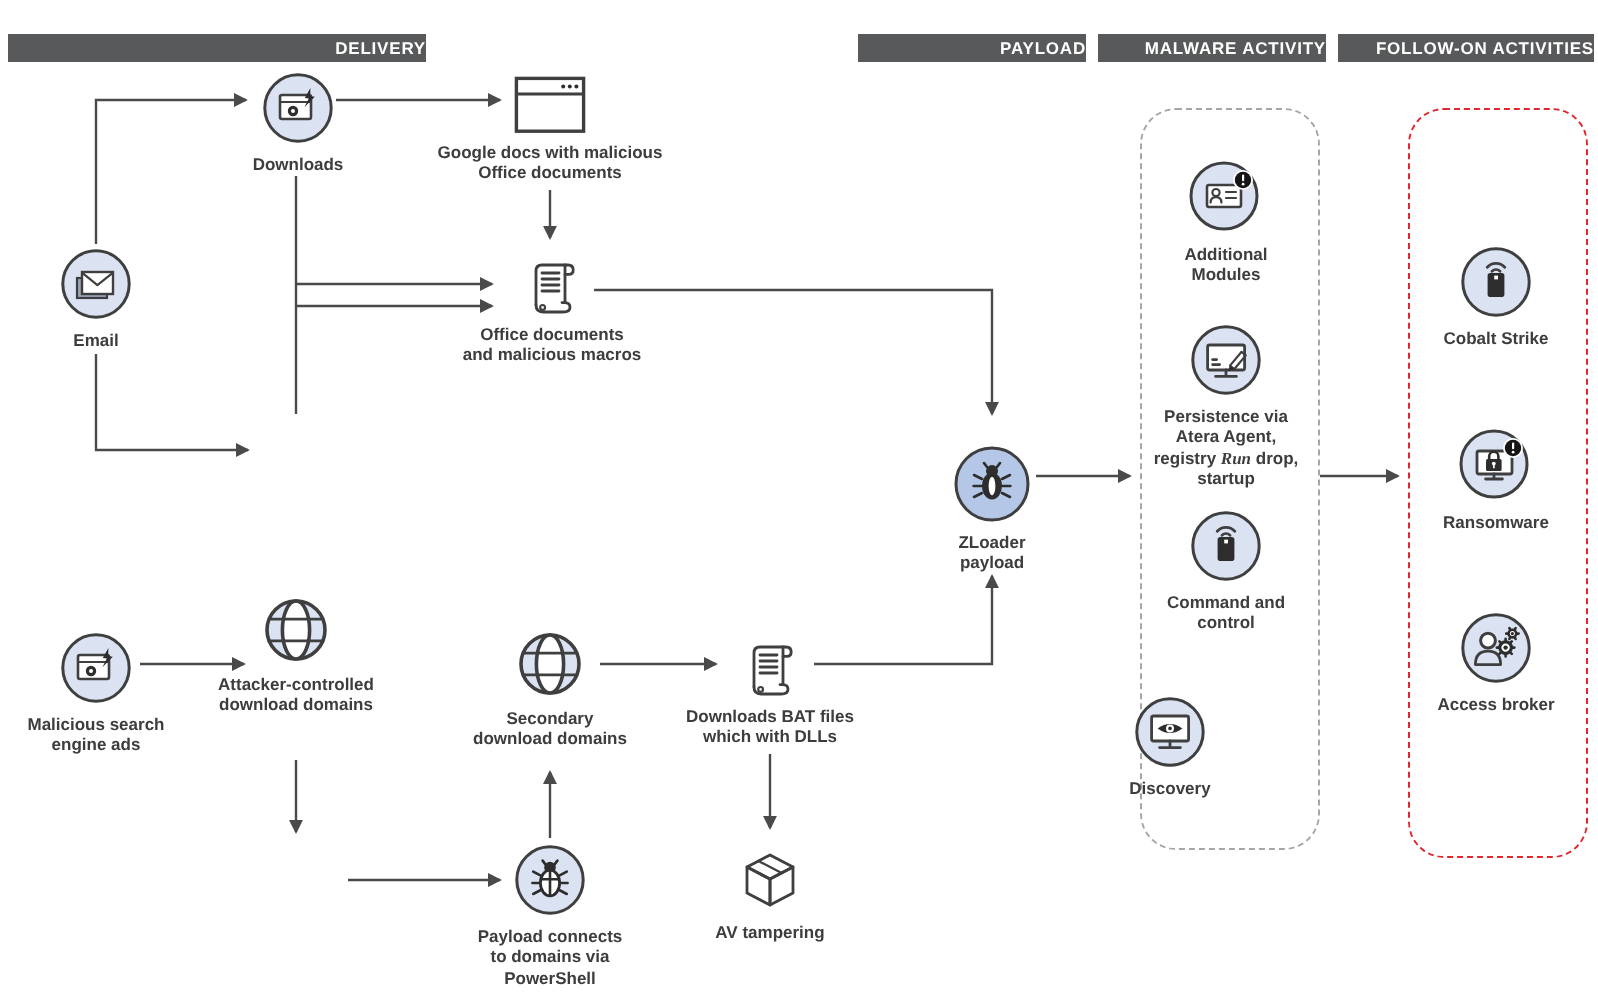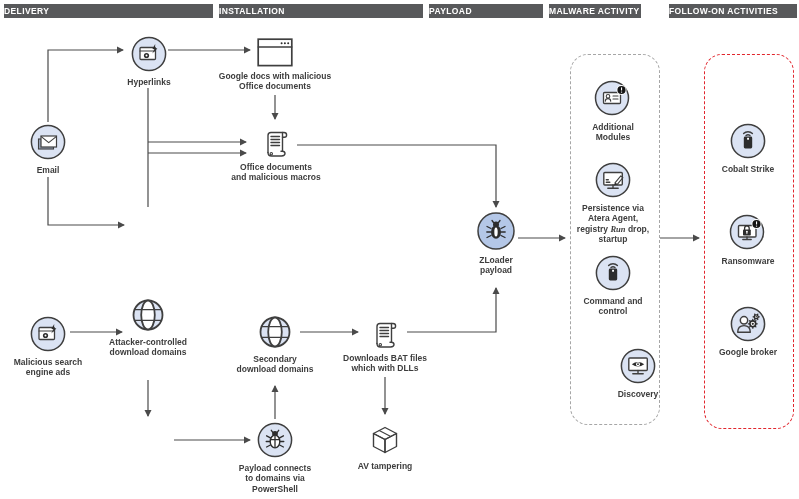--- a/index.html
+++ b/index.html
@@ -1,20 +1,20 @@
 <!DOCTYPE html>
 <html style="--header-bg: #58595b; --header-text: #ffffff; --node-fill: #dbe3f3; --zloader-fill: #b4c7e7; --stroke: #3f3f3f; --arrow: #4a4a4a; --label-text: #3d3d3d; --malware-box-border: #a6a6a6; --follow-on-box-border: #e1262d;"><head>
 <meta charset="utf-8">
 <style>
   html,body{margin:0;padding:0;background:#fff;}
   .canvas{position:relative;width:799px;height:499px;background:#fff;overflow:hidden;
           font-family:"Liberation Sans",sans-serif;}
-  .col-header{position:absolute;top:4px;height:14px;background:var(--header-bg,#58595b);
+  .col-header{position:absolute;top:17px;height:14px;background:var(--header-bg,#58595b);
           color:var(--header-text,#fff);font-size:8.5px;line-height:14px;font-weight:bold;
-          text-align:left;letter-spacing:.4px;}
+          text-align:right;letter-spacing:.4px;}
   .wires{position:absolute;left:0;top:0;}
   .wire{fill:none;stroke:var(--arrow,#4a4a4a);stroke-width:1.2px;}
   .dashed-box{position:absolute;border-radius:18px;}
   .dashed-box.gray{border:1.6px dashed var(--malware-box-border,#a6a6a6);}
   .dashed-box.red{border:1.6px dashed var(--follow-on-box-border,#e1262d);}
   .node{position:absolute;display:flex;flex-direction:column;align-items:center;gap:4px;}
   .lbl{font-size:8.5px;line-height:1.22;font-weight:bold;color:var(--label-text,#3d3d3d);
        text-align:center;white-space:pre-line;}
   .lbl i{font-style:italic;font-family:Liberation Serif, serif;}
   .icon svg{display:block;}
@@ -28,23 +28,22 @@
   .sk{stroke:var(--stroke,#3f3f3f);fill:none;stroke-linecap:round;stroke-linejoin:round;stroke-width:1.4px;}
   .sk1{stroke-width:1.1px;}
   .dks{stroke:#2d2d2d;fill:none;stroke-linecap:round;stroke-width:1.3px;}
 </style>
 </head>
 <body>
 
 <div class="canvas">
 
   <div class="col-header" style="left:4px;width:209px">DELIVERY</div>
-  <div class="col-header" style="left:219px;width:204px">INSTALLATION</div>
   <div class="col-header" style="left:429px;width:114px">PAYLOAD</div>
-  <div class="col-header" style="left:549px;width:92px">MALWARE ACTIVITY</div>
+  <div class="col-header" style="left:549px;width:114px">MALWARE ACTIVITY</div>
   <div class="col-header" style="left:669px;width:128px">FOLLOW-ON ACTIVITIES</div>
 
   <svg class="wires" width="799" height="499">
     <defs>
       <marker id="ah" markerWidth="7" markerHeight="7" refX="5.2" refY="3" orient="auto">
         <path d="M0,0 L6,3 L0,6 Z" fill="#4a4a4a"></path>
       </marker>
     </defs>
     <path class="wire" d="M48,122 L48,50 L123,50" marker-end="url(#ah)"></path>
     <path class="wire" d="M168,50 L250,50" marker-end="url(#ah)"></path>
@@ -84,21 +83,21 @@
     <span class="icon">
       <svg width="38" height="38" viewBox="0 0 38 38">
         <circle class="cfill ring" cx="19" cy="19" r="16.6"></circle>
         <rect class="wf" x="10" y="12.5" width="15.5" height="12" rx="1" stroke="#3f3f3f" stroke-width="1.3"></rect>
         <line class="sk sk1" x1="10" y1="16" x2="25.5" y2="16"></line>
         <circle class="df" cx="16.5" cy="20.5" r="2.6"></circle>
         <circle class="wf" cx="16.5" cy="20.5" r="1"></circle>
         <path class="df" d="M25.2,9 L22.4,14 L24.4,14.2 L22.2,18.6 L27.4,13.4 L25.1,13 Z"></path>
       </svg>
     </span>
-    <span class="lbl">Hyperlinks</span>
+    <span class="lbl">Downloads</span>
   </div>
 
   <div class="node" style="left:205px;top:38px;width:140px">
     <span class="icon">
       <svg width="36" height="29" viewBox="0 0 36 29">
         <rect class="wf" x="1.2" y="1.2" width="33.6" height="26.4" stroke="#3f3f3f" stroke-width="1.7"></rect>
         <line class="sk" x1="1.2" y1="9" x2="34.8" y2="9" stroke-width="1.7"></line>
         <circle class="df" cx="24.6" cy="5.2" r="1"></circle>
         <circle class="df" cx="27.9" cy="5.2" r="1"></circle>
         <circle class="df" cx="31.2" cy="5.2" r="1"></circle>
@@ -200,21 +199,21 @@
       <svg width="34" height="34" viewBox="0 0 34 34">
         <polygon class="wf sk" points="17,4.5 28.5,10.5 17,16.5 5.5,10.5"></polygon>
         <polygon class="cfill sk" points="5.5,10.5 17,16.5 17,29.5 5.5,23.5"></polygon>
         <polygon class="sk" points="28.5,10.5 17,16.5 17,29.5 28.5,23.5" fill="#cdd9ee"></polygon>
         <line class="sk sk1" x1="11.2" y1="7.5" x2="22.8" y2="13.5"></line>
       </svg>
     </span>
     <span class="lbl">AV tampering</span>
   </div>
 
-  <div class="node" style="left:436px;top:211px;width:120px">
+  <div class="node" style="left:436px;top:222px;width:120px">
     <span class="icon">
       <svg width="40" height="40" viewBox="0 0 40 40">
         <circle class="zfill ring" cx="20" cy="20" r="18"></circle>
         <path class="dks" d="M16,9.5 L17.5,11.5 M24,9.5 L22.5,11.5"></path>
         <circle class="df" cx="20" cy="13.5" r="3"></circle>
         <path class="dks" d="M15,17.5 L11,15.5 M14.8,21 L10.8,21 M15,24.5 L11,26.5 M25,17.5 L29,15.5 M25.2,21 L29.2,21 M25,24.5 L29,26.5"></path>
         <ellipse class="df" cx="20" cy="21" rx="5" ry="6.8"></ellipse>
         <ellipse class="wf" cx="20" cy="21" rx="1.7" ry="4.6"></ellipse>
       </svg>
     </span>
@@ -263,21 +262,21 @@
         <circle class="cfill ring" cx="19" cy="19" r="16.6"></circle>
         <rect class="df" x="14.8" y="14.5" width="8.4" height="12" rx="1.4"></rect>
         <rect class="wf" x="18.1" y="15.8" width="1.9" height="1.9"></rect>
         <path class="sk" d="M14.6,11.6 a6,6 0 0 1 8.8,0 M17,13.6 a3,3 0 0 1 4,0"></path>
       </svg>
     </span>
     <span class="lbl">Command and
 control</span>
   </div>
 
-  <div class="node" style="left:578px;top:347px;width:120px">
+  <div class="node" style="left:525px;top:347px;width:120px">
     <span class="icon">
       <svg width="38" height="38" viewBox="0 0 38 38">
         <circle class="cfill ring" cx="19" cy="19" r="16.6"></circle>
         <rect class="wf" x="9.8" y="11" width="18.5" height="12.5" rx="1" stroke="#3f3f3f" stroke-width="1.4"></rect>
         <path class="df" d="M12.8,17.2 Q19,12.8 25.2,17.2 Q19,21.7 12.8,17.2 Z"></path>
         <circle class="wf" cx="19" cy="17.2" r="2"></circle>
         <circle class="df" cx="19" cy="17.2" r="0.9"></circle>
         <path class="sk" d="M19,23.5 v2.8 M13.8,26.8 h10.4"></path>
       </svg>
     </span>
@@ -322,16 +321,16 @@
         <circle class="wf" cx="15" cy="15.3" r="3.7" stroke="#3f3f3f" stroke-width="1.5"></circle>
         <path class="wf sk" d="M8.7,27.3 Q8.7,20.6 15,20.6 Q21.3,20.6 21.3,27.3 Z" stroke-width="1.5"></path>
         <path class="dks" d="M26.7,18.8 L28.2,18.8 M25.9,16.7 L26.9,15.7 M23.8,15.9 L23.8,14.4 M21.7,16.7 L20.7,15.7 M20.9,18.8 L19.4,18.8 M21.7,20.9 L20.7,21.9 M23.8,21.7 L23.8,23.2 M25.9,20.9 L26.9,21.9" stroke-width="1.5"></path>
         <circle class="wf" cx="23.8" cy="18.8" r="2.9" stroke="#2d2d2d" stroke-width="1.6"></circle>
         <circle class="df" cx="23.8" cy="18.8" r="1.1"></circle>
         <path class="dks" d="M29.1,11.8 L30.3,11.8 M28.2,10.2 L28.8,9.1 M26.3,10.2 L25.7,9.1 M25.3,11.8 L24.1,11.8 M26.3,13.4 L25.7,14.5 M28.2,13.4 L28.8,14.5" stroke-width="1.2"></path>
         <circle class="wf" cx="27.2" cy="11.8" r="1.9" stroke="#2d2d2d" stroke-width="1.3"></circle>
         <circle class="df" cx="27.2" cy="11.8" r="0.8"></circle>
       </svg>
     </span>
-    <span class="lbl">Google broker</span>
+    <span class="lbl">Access broker</span>
   </div>
 
 </div>
 
 </body></html>

